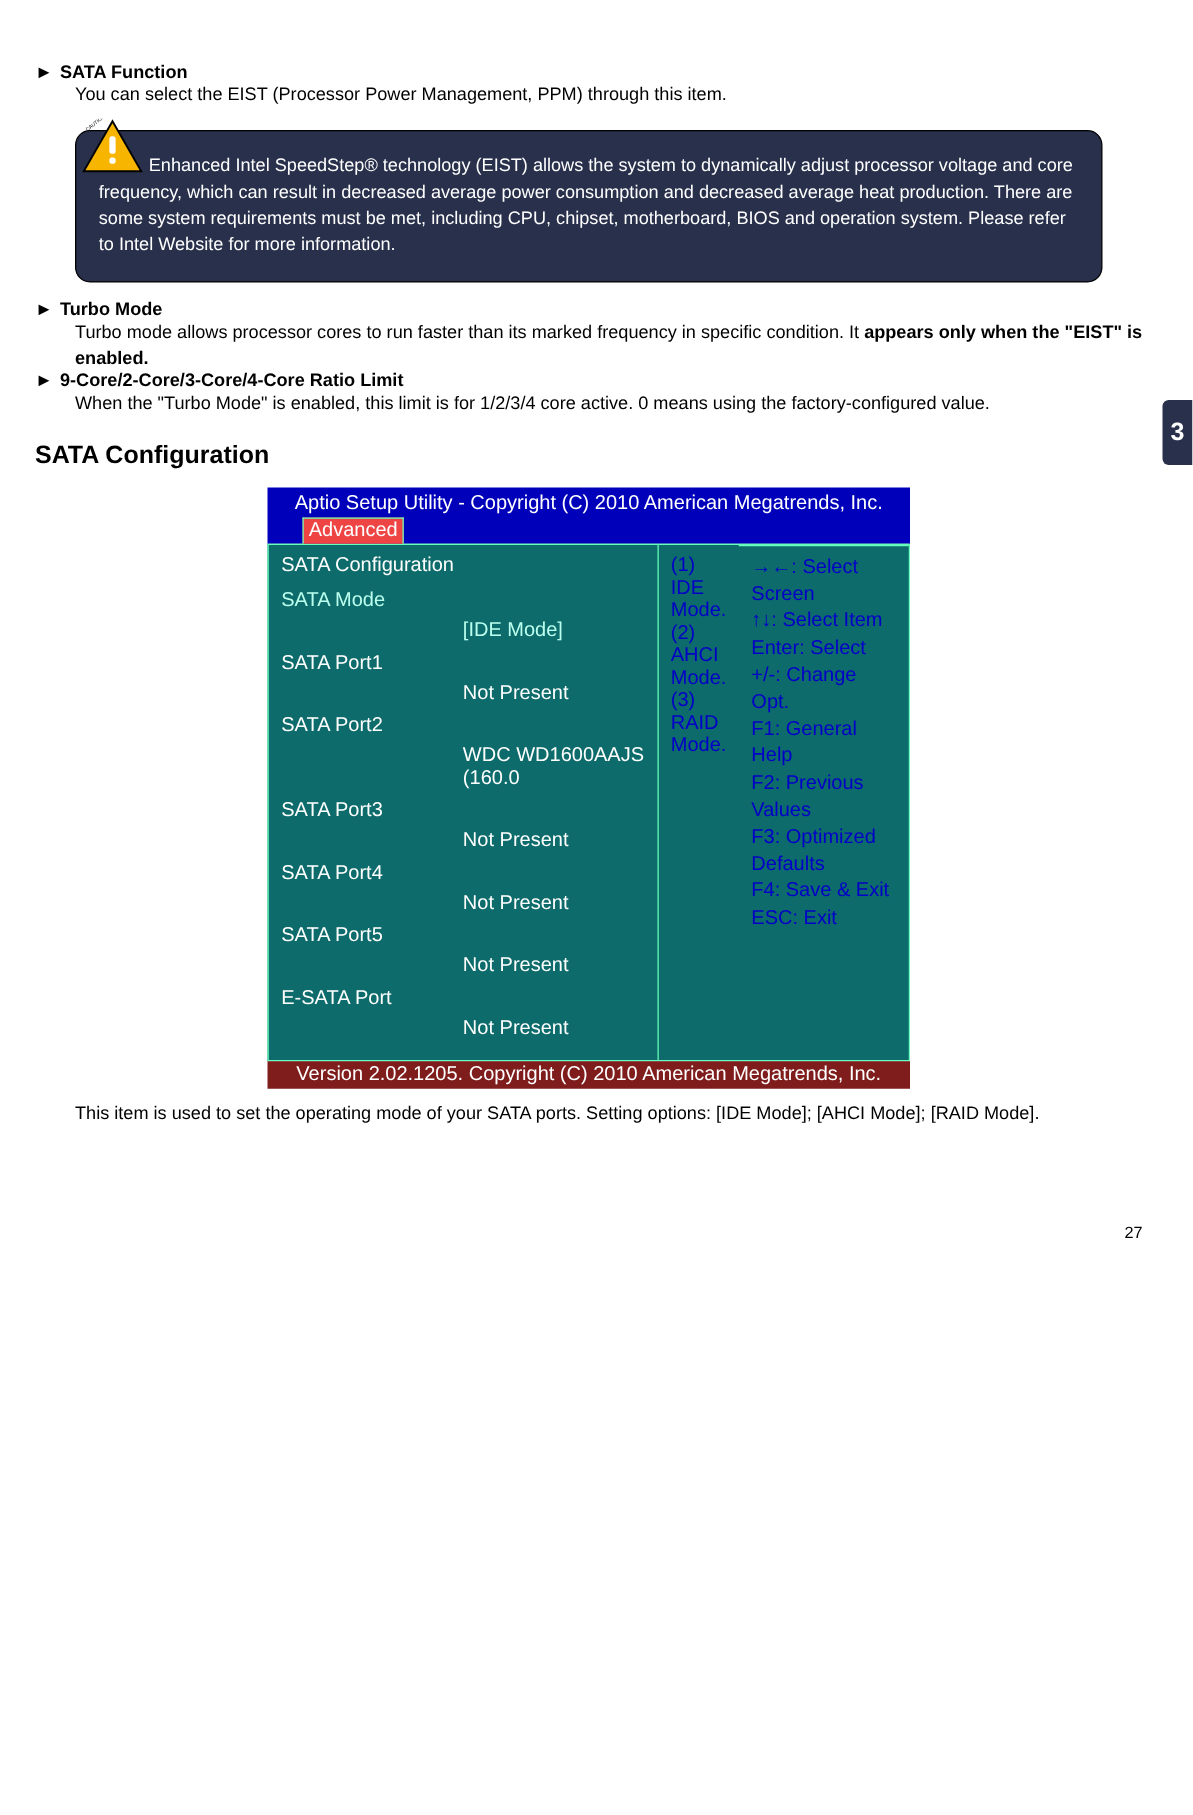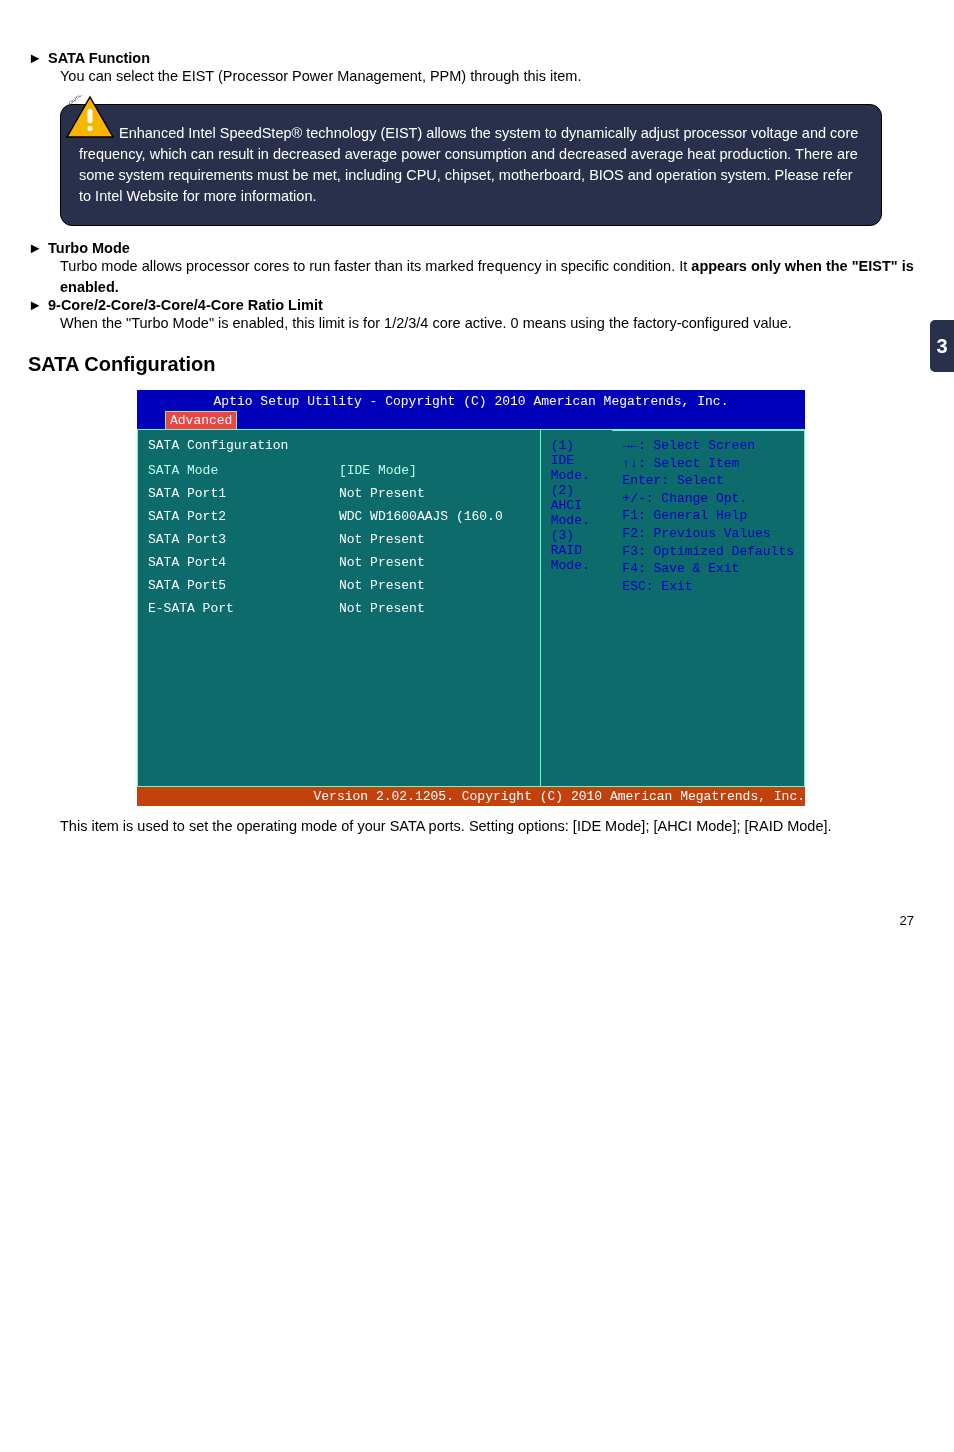--- a/index.html
+++ b/index.html
@@ -45,23 +45,23 @@
   .warn-tri {
     display: block;
   }
   .section-title {
     font-size: 20px;
     font-weight: bold;
     margin: 20px 0 14px 0;
   }
   .bios-wrap {
     margin: 0 auto;
-    width: 668px;
-    font-family: Liberation Mono, monospace;
-    font-size: 13px;
+    width: 514px;
+    font-family: Liberation Sans, sans-serif;
+    font-size: 16px;
   }
   .bios-top-bar {
     background: #0000bb;
     color: #fff;
     padding: 2px 0 0 0;
   }
   .bios-top-title {
     text-align: center;
     padding: 2px 0 2px 0;
   }
@@ -103,25 +103,25 @@
     border-top: 1px solid #6fb;
     padding: 6px 10px;
     color: #0000c8;
     line-height: 1.35;
   }
   .bios-row {
     display: flex;
     margin-bottom: 8px;
   }
   .bios-key { flex: 1; }
-  .bios-val { flex: 1; }
+  .bios-val { flex: 1; margin-top: 24px; }
   .bios-bottom-bar {
-    background: #c2410c;
-    color: #fff;
-    text-align: right;
+    background: #7f1d1d;
+    color: #fff;
+    text-align: center;
     padding: 2px 0;
   }
   .side-tab {
     position: absolute;
     right: 0;
     top: 320px;
     width: 24px;
     height: 52px;
     background: #28304b;
     color: #fff;

